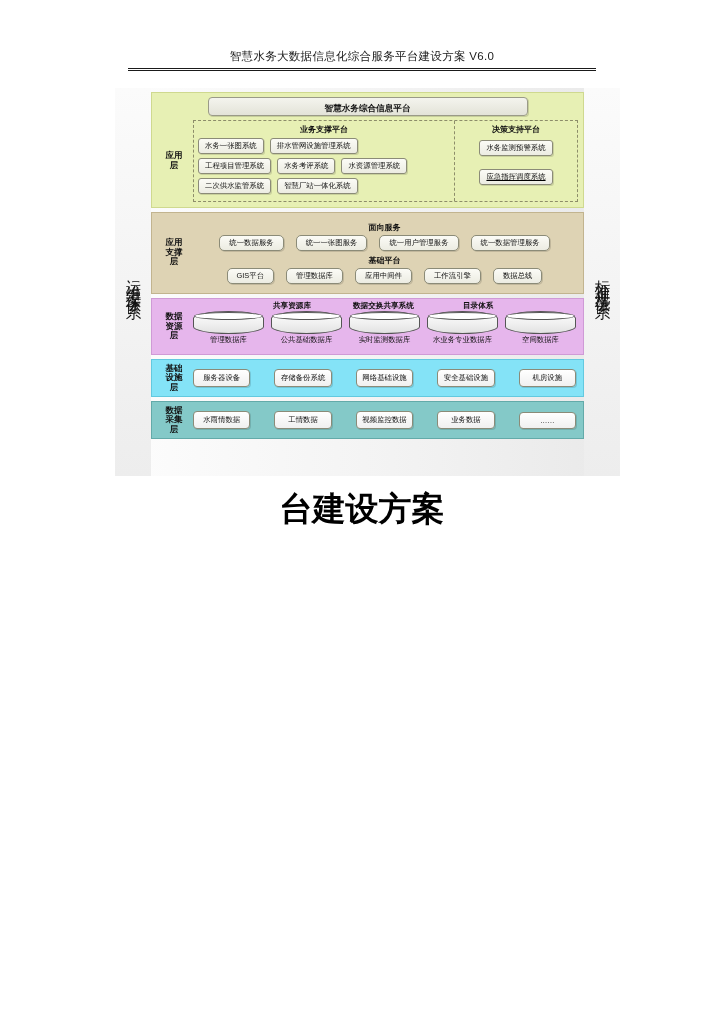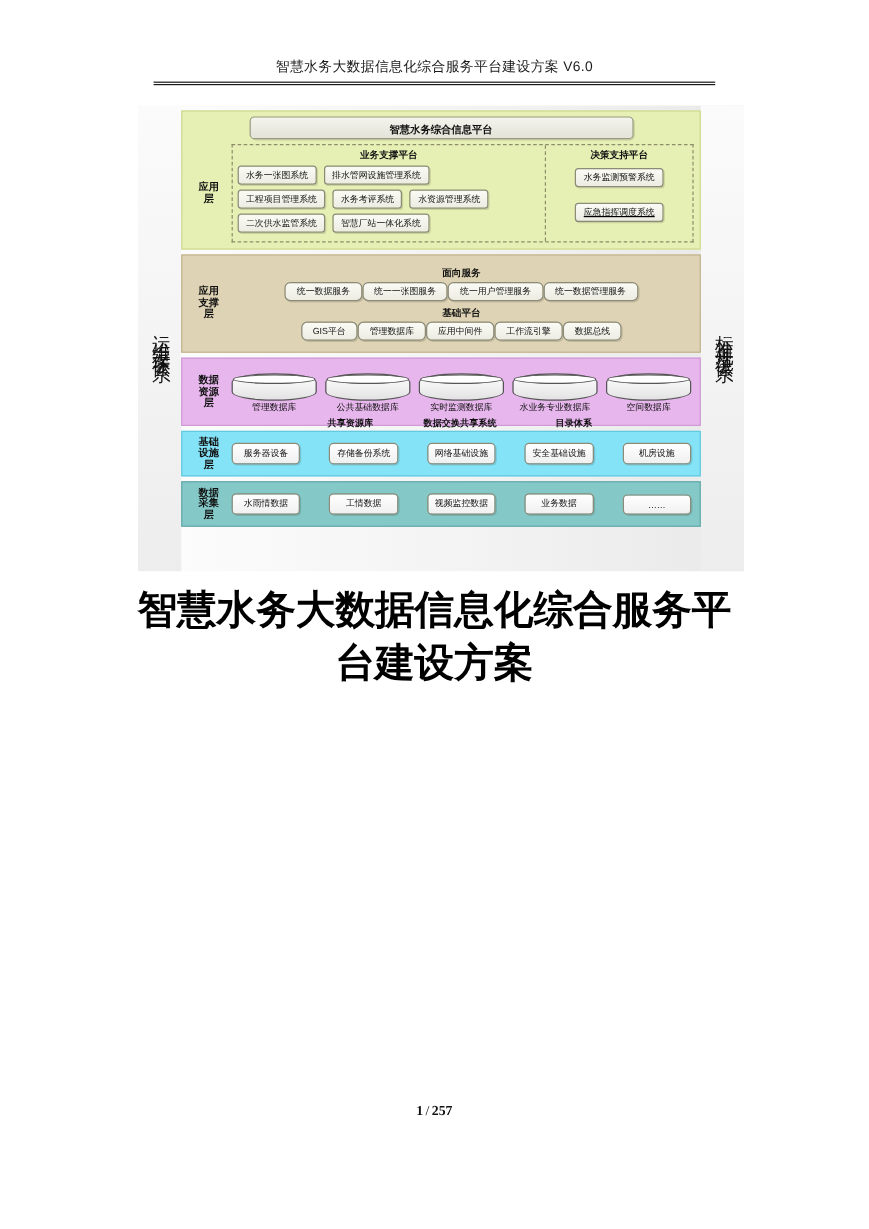--- a/index.html
+++ b/index.html
@@ -92,29 +92,29 @@
     font-family:"Liberation Sans","DejaVu Sans",sans-serif;
     box-shadow:1px 1px 0 rgba(0,0,0,.13);
     display:inline-flex;align-items:center;justify-content:center;
   }
 
   
   .l-sup{background:#ded3b4;border:1px solid #c2b48f;padding:2px 5px 3px 5px;}
   .sup-body{display:flex;flex-direction:column;justify-content:center;}
   .sup-title{text-align:center;font-size:8px;color:#111;font-weight:bold;margin:1px 0 2px 0;
     font-family:"Liberation Sans","DejaVu Sans",sans-serif;}
-  .srow{display:flex;justify-content:center;}
+  .srow{display:flex;gap:12px;justify-content:center;}
   .srow .pill{border-radius:5px;padding:2px 9px;}
 
   
   .l-res{background:#e6b6ec;border:1px solid #cf9ad6;padding:2px 5px 2px 5px;}
   .res-body{position:relative;}
   .res-tags{display:flex;position:relative;height:10px;margin-left:24px;}
   .res-tags span{position:absolute;font-size:7.6px;color:#111;font-weight:bold;
-    font-family:"Liberation Sans","DejaVu Sans",sans-serif;margin-top:47px;}
+    font-family:"Liberation Sans","DejaVu Sans",sans-serif;}
   .db-row{display:flex;justify-content:space-between;gap:7px;padding:0 2px;}
   .db{flex:1;text-align:center;}
   .cyl{
     height:21px;border-radius:50%/32%;
     background:linear-gradient(180deg,#fdfdfd,#f0f0f0 55%,#e2e2e2);
     border:1px solid #555;position:relative;
   }
   .cyl:before{
     content:"";position:absolute;left:0;right:0;top:0;height:8px;
     border-radius:50%;border:1px solid #555;background:#fff;
@@ -294,21 +294,17 @@
             <span class="pill">业务数据</span>
             <span class="pill">……</span>
           </div>
         </div>
       </div>
 
     </div>
   </div>
 
   <div class="doc-title">
-    <div>智慧水务大数据信息化综合服务平</div>
     <div>台建设方案</div>
   </div>
 
-  <div class="footer">
-    <span>1</span><span class="sep">/</span><span>257</span>
-  </div>
 
 </div>
 
 </body></html>

